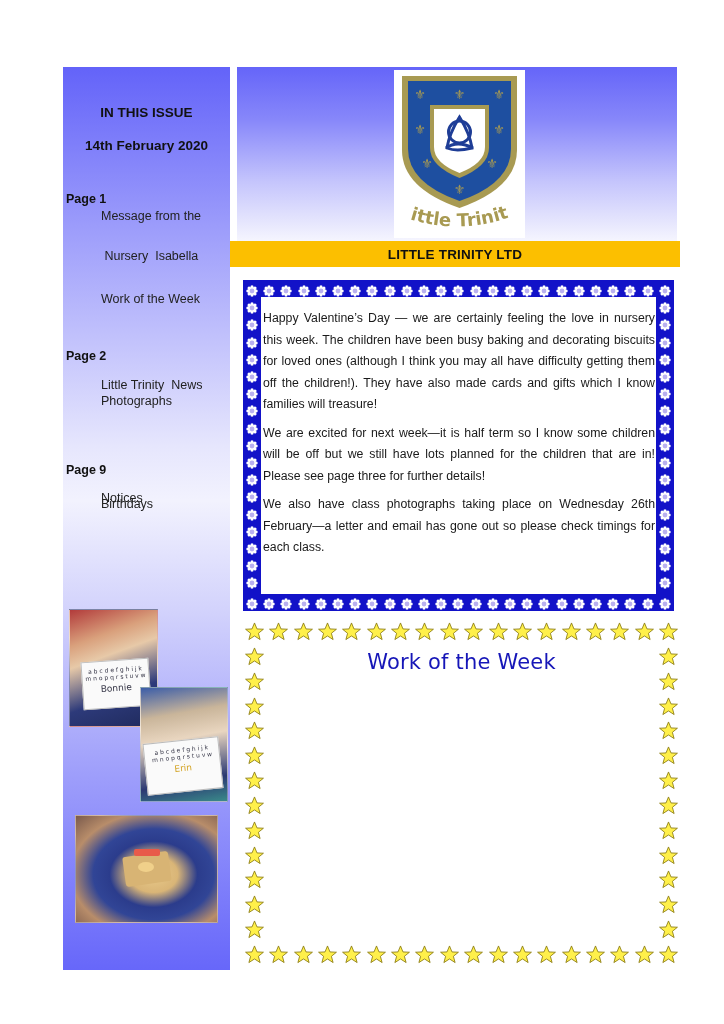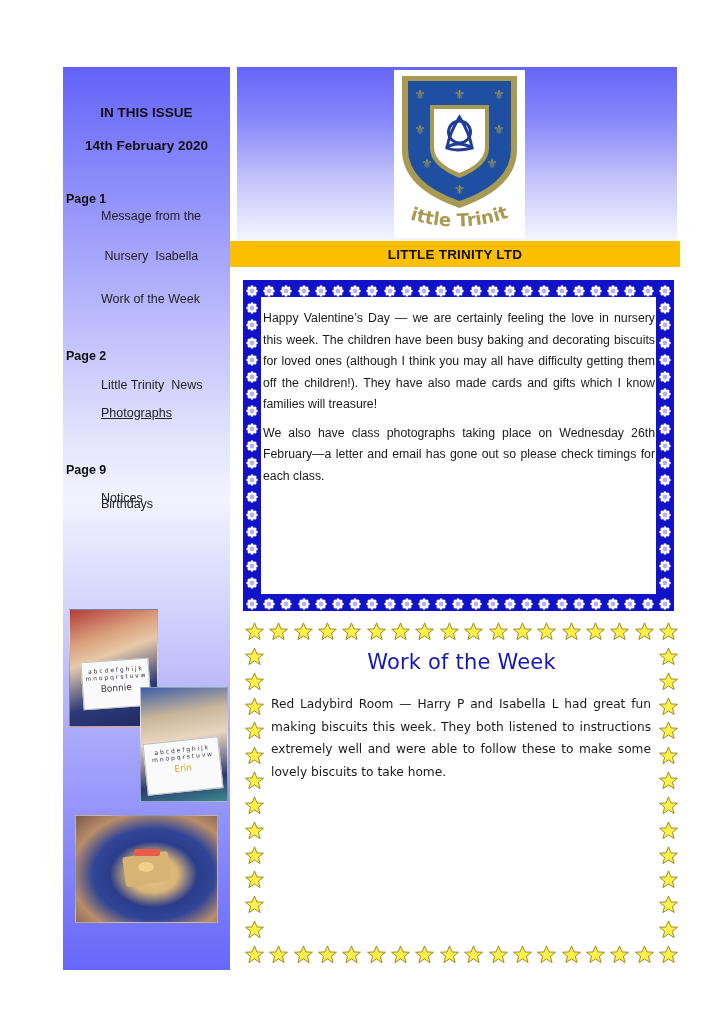--- a/index.html
+++ b/index.html
@@ -63,21 +63,21 @@
   <div class="sb-title" style="top:38px;">IN THIS ISSUE</div>
   <div class="sb-title" style="top:71px;">14th February 2020</div>
 
   <div class="sb-page" style="top:125px;">Page 1</div>
   <div class="sb-item" style="top:142px;">Message from the</div>
   <div class="sb-item" style="top:182px;"> Nursery  Isabella</div>
   <div class="sb-item" style="top:225px;">Work of the Week</div>
 
   <div class="sb-page" style="top:282px;">Page 2</div>
   <div class="sb-item" style="top:311px;">Little Trinity  News</div>
-  <div class="sb-item" style="top:339px;text-decoration:underline;">Photographs</div>
+  <div class="sb-item" style="top:327px;">Photographs</div>
 
   <div class="sb-page" style="top:396px;">Page 9</div>
   <div class="sb-item" style="top:424px;">Notices</div>
   <div class="sb-item" style="top:430px;">Birthdays</div>
 
   <div class="photo photo-bonnie">
     <div class="paper" style="left:12px; top:50px; width:66px; height:46px; transform:rotate(-4deg);">
       <div class="paper-text" style="margin-top:5px; font-size:6px;">a b c d e f g h i j k</div>
       <div class="paper-text" style="font-size:6px;">m n o p q r s t u v w</div>
       <div class="paper-text" style="font-size:9px; margin-top:3px;">Bonnie</div>
@@ -126,20 +126,21 @@
   </svg>
 </div>
 <div class="banner">
   <span>LITTLE TRINITY LTD</span>
 </div>
 
 <div class="flower-box" id="flower-box">
   <div class="inner">
     <div class="msg-text" style="left:2px; top:11px;">
       <p>Happy Valentine’s Day — we are certainly feeling the love in nursery this week. The children have been busy baking and decorating biscuits for loved ones (although I think you may all have difficulty getting them off the children!). They have also made cards and gifts which I know families will treasure!</p>
+      <p>We are excited for next week—it is half term so I know some children will be off but we still have lots planned for the children that are in! Please see page three for further details!</p>
       <p>We also have class photographs taking place on Wednesday 26th February—a letter and email has gone out so please check timings for each class.</p>
     </div>
   </div>
 <div class="flower" style="left: 3px; top: 3px;"><svg width="12" height="12" viewBox="0 0 12 12">
         <g fill="#ffffff">
           <ellipse cx="6" cy="2.6" rx="1.7" ry="2.4" transform="rotate(0 6 6)"></ellipse>
           <ellipse cx="6" cy="2.6" rx="1.7" ry="2.4" transform="rotate(45 6 6)"></ellipse>
           <ellipse cx="6" cy="2.6" rx="1.7" ry="2.4" transform="rotate(90 6 6)"></ellipse>
           <ellipse cx="6" cy="2.6" rx="1.7" ry="2.4" transform="rotate(135 6 6)"></ellipse>
           <ellipse cx="6" cy="2.6" rx="1.7" ry="2.4" transform="rotate(180 6 6)"></ellipse>
@@ -1226,21 +1227,20 @@
           <ellipse cx="6" cy="2.6" rx="1.7" ry="2.4" transform="rotate(270 6 6)"></ellipse>
           <ellipse cx="6" cy="2.6" rx="1.7" ry="2.4" transform="rotate(315 6 6)"></ellipse>
         </g>
         <circle cx="6" cy="6" r="2.4" fill="#b9b0f0"></circle>
       </svg></div>
   </div>
 
 <div class="star-box" id="star-box">
   <div class="wotw-title">Work of the Week</div>
   <div class="wotw-text">
-    <p>Red Ladybird Room — Harry P and Isabella L had great fun making biscuits this week. They both listened to instructions extremely well and were able to follow these to make some lovely biscuits to take home.</p>
   </div>
 <div class="star" style="left: 0px; top: 0px;"><svg width="19" height="19" viewBox="0 0 20 20">
         <polygon points="10,1 12.6,7.3 19.4,7.6 14.1,11.9 15.9,18.5 10,14.7 4.1,18.5 5.9,11.9 0.6,7.6 7.4,7.3" fill="#fff04a" stroke="#8a7a10" stroke-width="0.9"></polygon>
       </svg></div>
     <div class="star" style="left: 0px; top: 323px;"><svg width="19" height="19" viewBox="0 0 20 20">
         <polygon points="10,1 12.6,7.3 19.4,7.6 14.1,11.9 15.9,18.5 10,14.7 4.1,18.5 5.9,11.9 0.6,7.6 7.4,7.3" fill="#fff04a" stroke="#8a7a10" stroke-width="0.9"></polygon>
       </svg></div>
     <div class="star" style="left: 24px; top: 0px;"><svg width="19" height="19" viewBox="0 0 20 20">
         <polygon points="10,1 12.6,7.3 19.4,7.6 14.1,11.9 15.9,18.5 10,14.7 4.1,18.5 5.9,11.9 0.6,7.6 7.4,7.3" fill="#fff04a" stroke="#8a7a10" stroke-width="0.9"></polygon>
       </svg></div>

